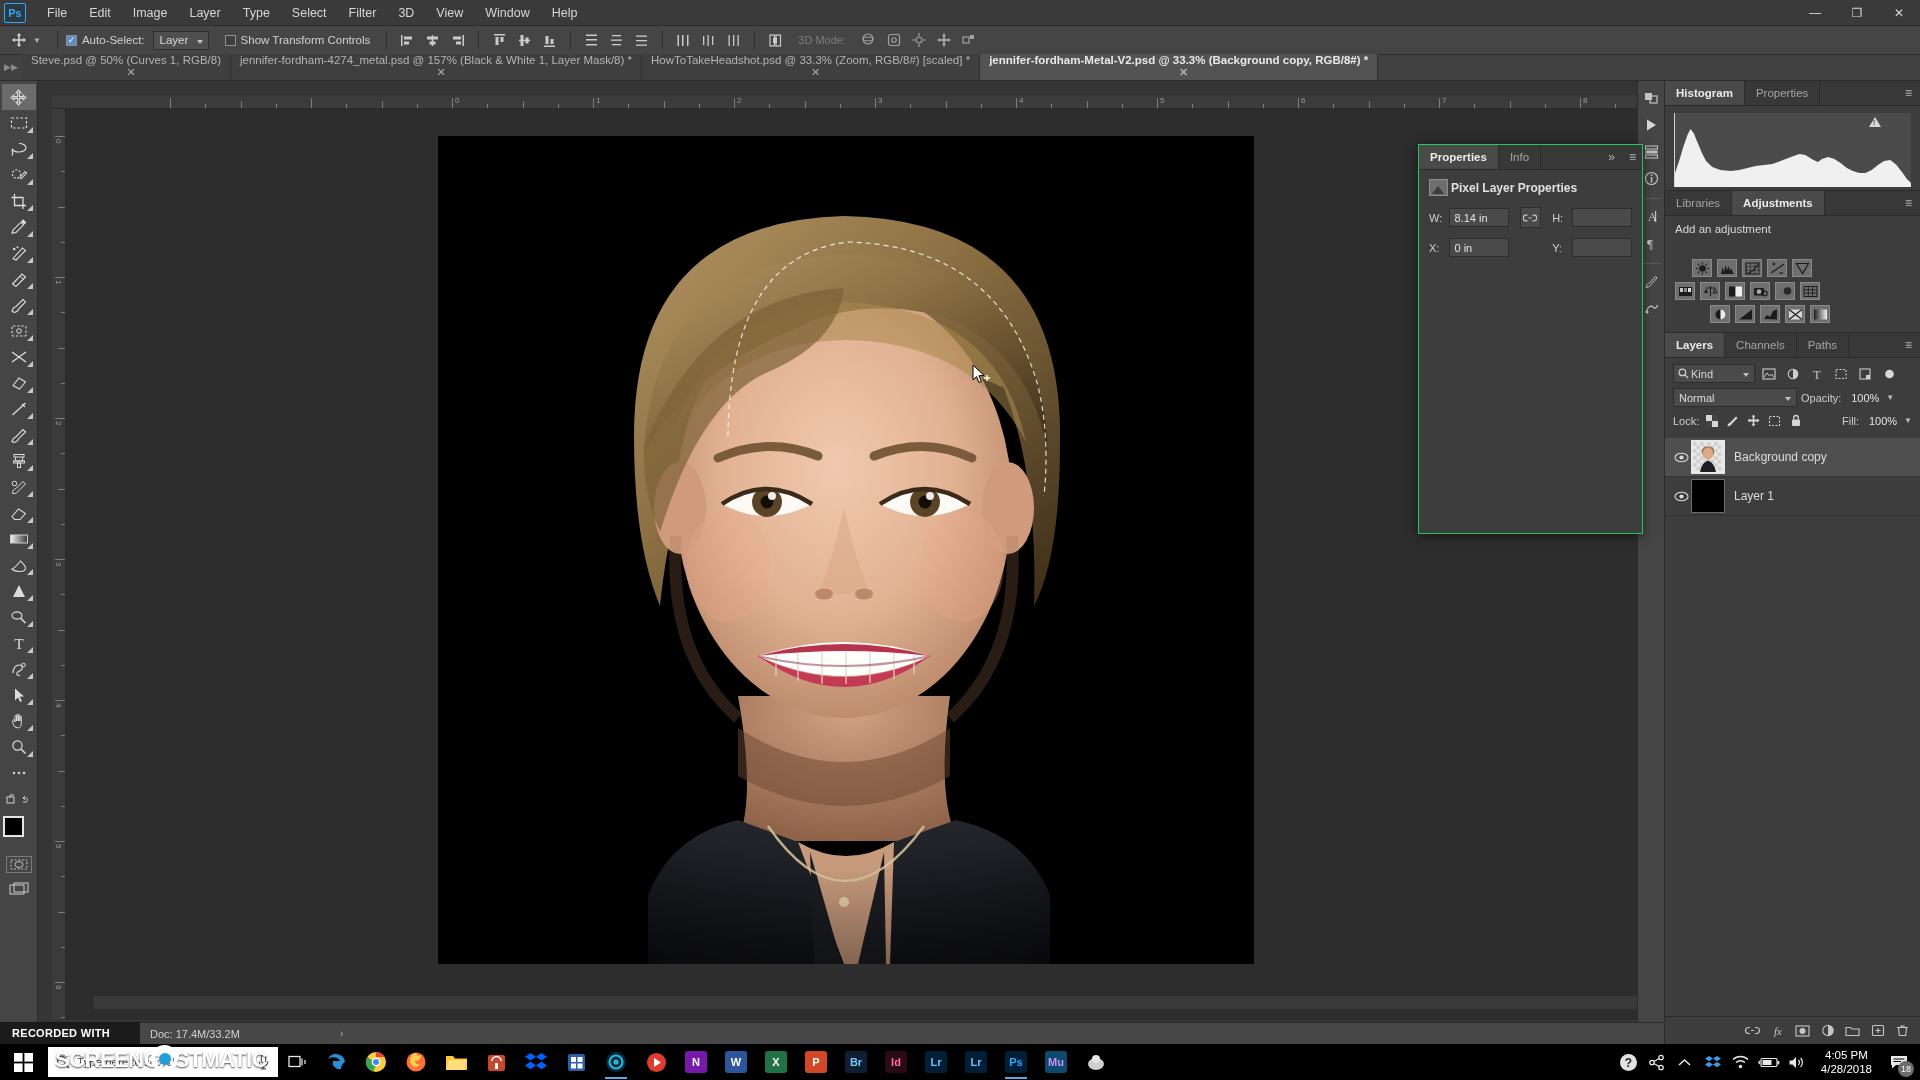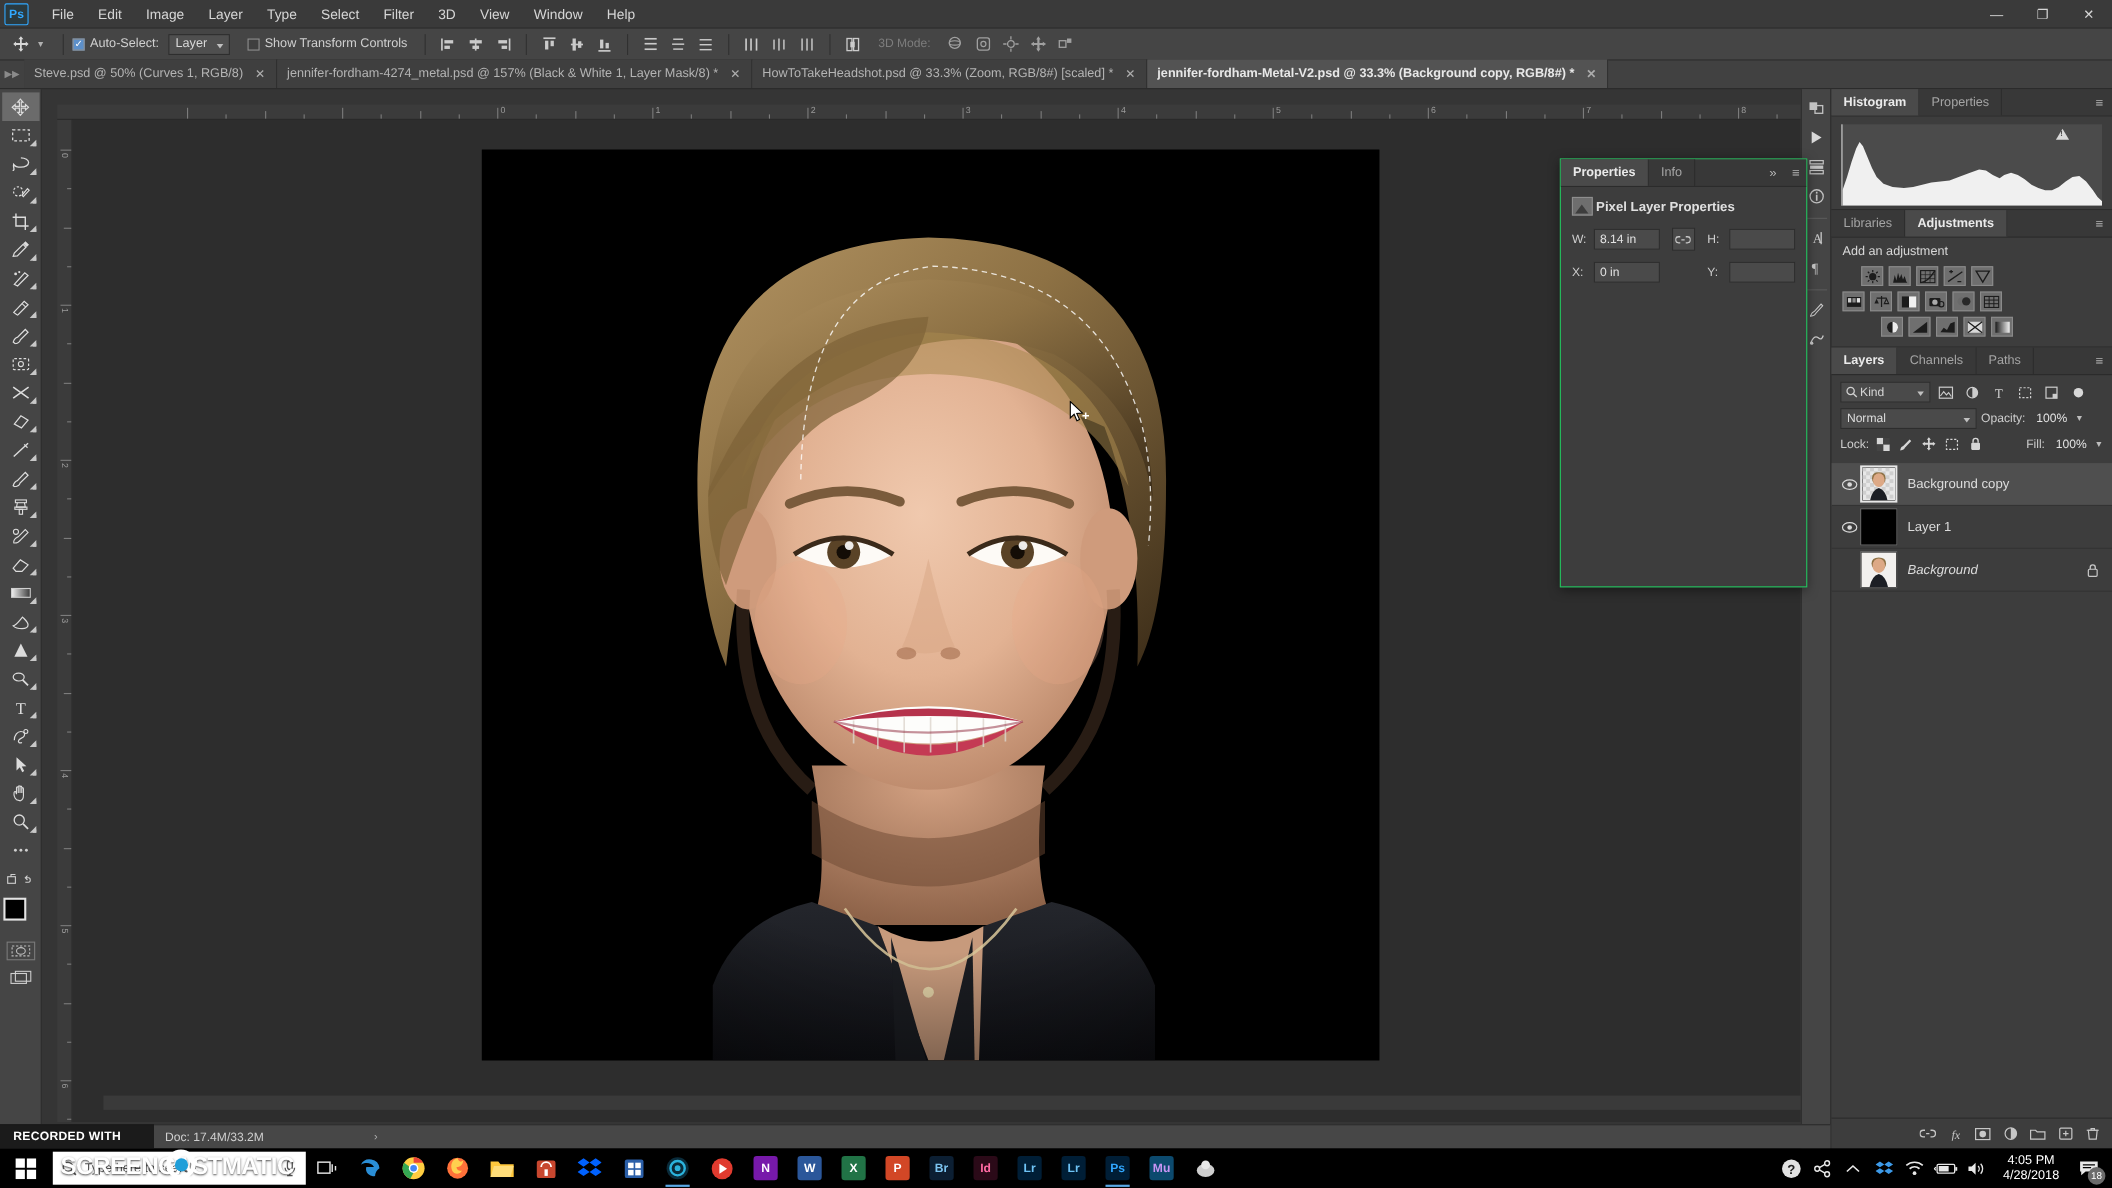--- a/index.html
+++ b/index.html
@@ -74,21 +74,21 @@
   .tabbar {
     position:absolute; top:55px; left:0; width:1920px; height:26px;
     background:#414141; display:flex; align-items:flex-end;
     border-bottom:1px solid #2b2b2b;
   }
   .tabbar-grip { width:22px; height:26px; display:flex;
     align-items:center; justify-content:center; color:#8a8a8a; font-size:9px; }
   .doc-tab {
     height:26px; display:flex; align-items:center; padding:0 9px;
     font-size:11.5px; color:#b4b4b4; background:#3f3f3f;
-    border-right:1px solid #2e2e2e; white-space:nowrap; cursor:default;
+    border-right:1px solid #2e2e2e; white-space:nowrap; cursor:default;flex-direction:column;
   }
   .doc-tab.active { background:#535353; color:#e8e8e8; font-weight:bold; }
   .tab-close {
     margin-left:10px; font-size:11px; color:#adadad; width:11px;
     text-align:center;
   }
 
   
   .toolbar {
     position:absolute; top:81px; left:0; width:38px; bottom:36px;
@@ -259,21 +259,21 @@
     position:absolute; right:30px; top:4px; width:0;height:0;
     border-left:6px solid transparent;border-right:6px solid transparent;
     border-bottom:10px solid #d8d8d8;
   }
   .warn-tri::after{
     content:"!"; position:absolute; left:-2px; top:2px; color:#4b4b4b;
     font-size:7px; font-weight:bold;
   }
 
   .adj-body { padding:7px 10px 9px 10px; }
-  .adj-title { color:#d8d8d8; font-size:11.5px; margin-bottom:7px; }
+  .adj-title { color:#d8d8d8; font-size:11.5px; margin-bottom:24px; }
   .adj-grid { display:flex; flex-direction:column; gap:5px; }
   .adj-row { display:flex; gap:5px; }
   .adj-ico {
     width:20px;height:18px; background:#6f6f6f; border:1px solid #8a8a8a;
     display:flex;align-items:center;justify-content:center;
     color:#1c1c1c; font-size:10px; overflow:hidden; position:relative;
   }
   .adj-row.r1 { margin-left:17px; }
   .adj-row.r3 { margin-left:35px; }
 
@@ -1366,38 +1366,20 @@
           <div class="eye">
             <svg width="15" height="11" viewBox="0 0 15 11">
                 <ellipse cx="7.5" cy="5.5" rx="6.5" ry="4.3" fill="none" stroke="#dadada" stroke-width="1.1"></ellipse>
                 <circle cx="7.5" cy="5.5" r="2.1" fill="#dadada"></circle>
               </svg>
           </div>
           <div class="lthumb"></div>
           <span class="lname">Layer 1</span>
         </div>
 
-        <div class="layer-item">
-          <div class="eye"></div>
-          <div class="lthumb">
-            <svg width="100%" height="100%" viewBox="0 0 34 34" preserveAspectRatio="none">
-              <rect width="34" height="34" fill="#f2f0ee"></rect>
-              <path d="M10 11 Q10 5 17 5 Q24 5 24 11 Q24 17 17 18 Q10 17 10 11 Z" fill="#8d7144"></path>
-              <ellipse cx="17" cy="13" rx="6" ry="7" fill="#dda986"></ellipse>
-              <path d="M8 34 Q10 23 17 21 Q24 23 26 34 Z" fill="#1c1e24"></path>
-            </svg>
-          </div>
-          <span class="lname italic">Background</span>
-          <span class="llock">
-            <svg width="11" height="13" viewBox="0 0 11 13">
-                <rect x="1.5" y="5.5" width="8" height="6.5" rx="1" fill="none" stroke="#c8c8c8" stroke-width="1.1"></rect>
-                <path d="M3.2 5.5 V3.8 A2.3 2.3 0 0 1 7.8 3.8 V5.5" fill="none" stroke="#c8c8c8" stroke-width="1.2"></path>
-              </svg>
-          </span>
-        </div>
       </div>
 
       <div class="layers-footer">
         <div class="foot-ico">
             <svg width="15" height="11" viewBox="0 0 15 11">
               <path d="M6 5.5 H9 M5 2.5 H3.5 A3 3 0 0 0 3.5 8.5 H5 M10 2.5 H11.5 A3 3 0 0 1 11.5 8.5 H10" stroke="#c6c6c6" stroke-width="1.2" fill="none"></path>
             </svg>
           </div>
         <div class="foot-ico">
             <svg width="16" height="13" viewBox="0 0 16 13">

